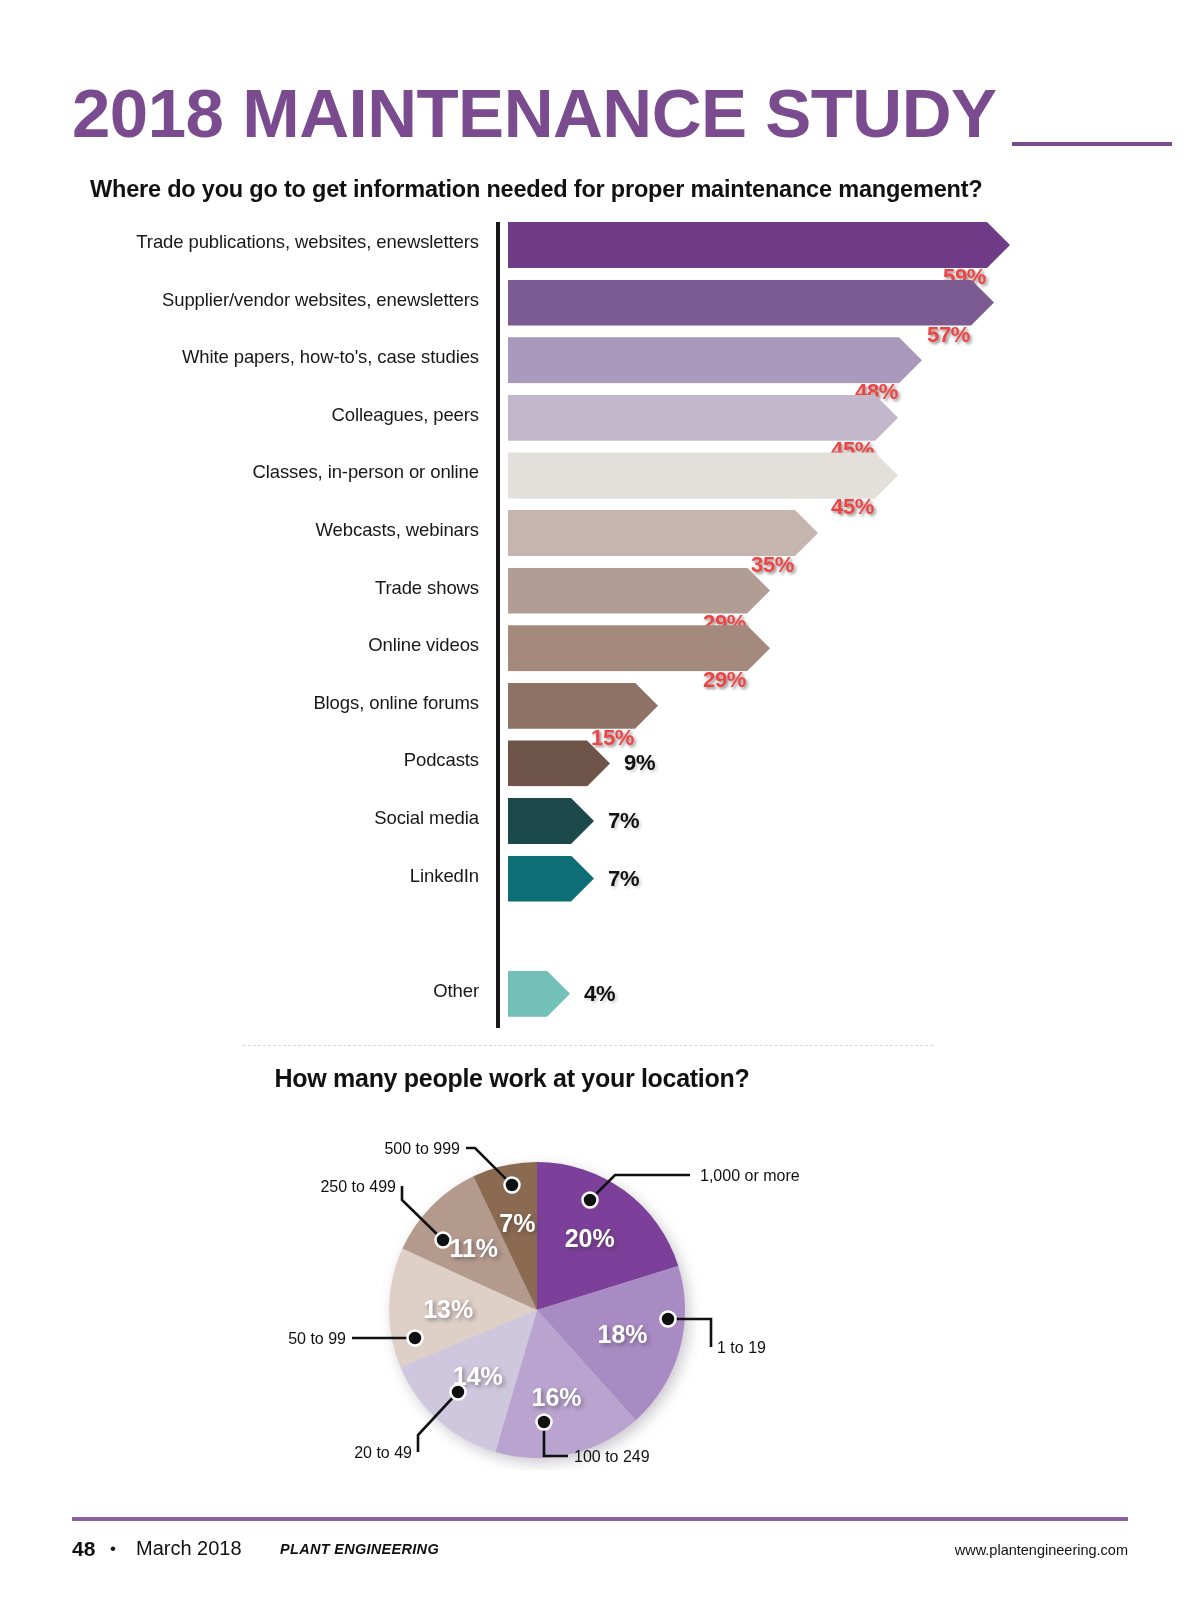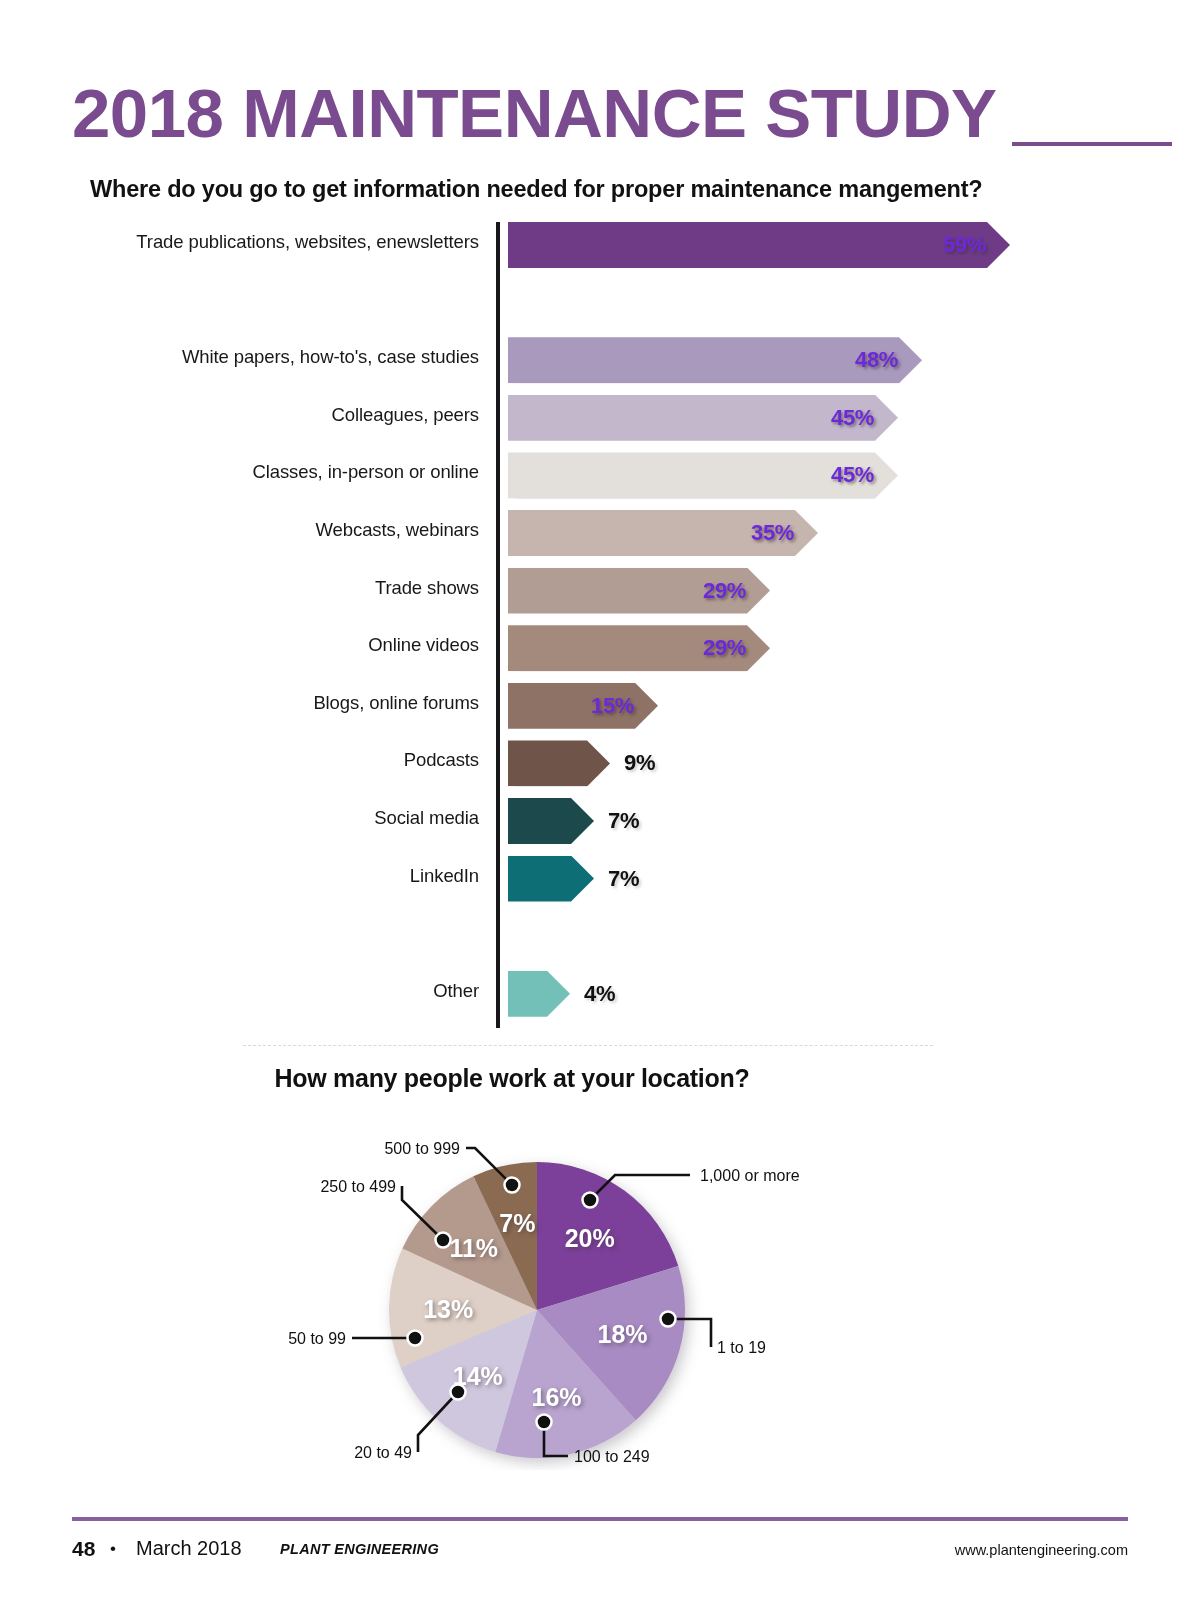--- a/index.html
+++ b/index.html
@@ -77,22 +77,23 @@
   }
   .bar-value {
     position:absolute;
     top:10px;
     font-size:22px;
     font-weight:bold;
     white-space:nowrap;
     letter-spacing:-0.3px;
   }
   .bar-value.inside {
-    color:#6d28d9;
+    color:#ef4444;
     text-shadow:2px 2px 3px rgba(60,50,50,0.55);
+    margin-top:32px;
   }
   .bar-value.outside {
     color:#111111;
     text-shadow:2px 2px 3px rgba(120,115,115,0.35);
   }
 
   
   #section-divider {
     position:absolute;
     left:243px; top:1045px;
@@ -159,20 +160,25 @@
 
 <div id="bar-question">Where do you go to get information needed for proper maintenance mangement?</div>
 
 <div id="bar-chart">
   <div id="bar-axis"></div>
 
 <div class="bar-row" style="top: 2px;">
       <div class="bar-label">Trade publications, websites, enewsletters</div>
       <div class="bar-shape" style="width: 502px; background: linear-gradient(to right, rgb(112, 59, 134), rgb(112, 59, 134));"></div>
       <div class="bar-value inside" style="left: 943px;">59%</div>
+    </div>
+    <div class="bar-row" style="top: 59.6px;">
+      <div class="bar-label">Supplier/vendor websites, enewsletters</div>
+      <div class="bar-shape" style="width: 486px; background: linear-gradient(to right, rgb(123, 91, 145), rgb(123, 91, 145));"></div>
+      <div class="bar-value inside" style="left: 927px;">57%</div>
     </div>
     <div class="bar-row" style="top: 117.2px;">
       <div class="bar-label">White papers, how-to's, case studies</div>
       <div class="bar-shape" style="width: 414px; background: linear-gradient(to right, rgb(168, 153, 189), rgb(168, 153, 189));"></div>
       <div class="bar-value inside" style="left: 855px;">48%</div>
     </div>
     <div class="bar-row" style="top: 174.8px;">
       <div class="bar-label">Colleagues, peers</div>
       <div class="bar-shape" style="width: 390px; background: linear-gradient(to right, rgb(194, 183, 203), rgb(194, 183, 203));"></div>
       <div class="bar-value inside" style="left: 831px;">45%</div>

